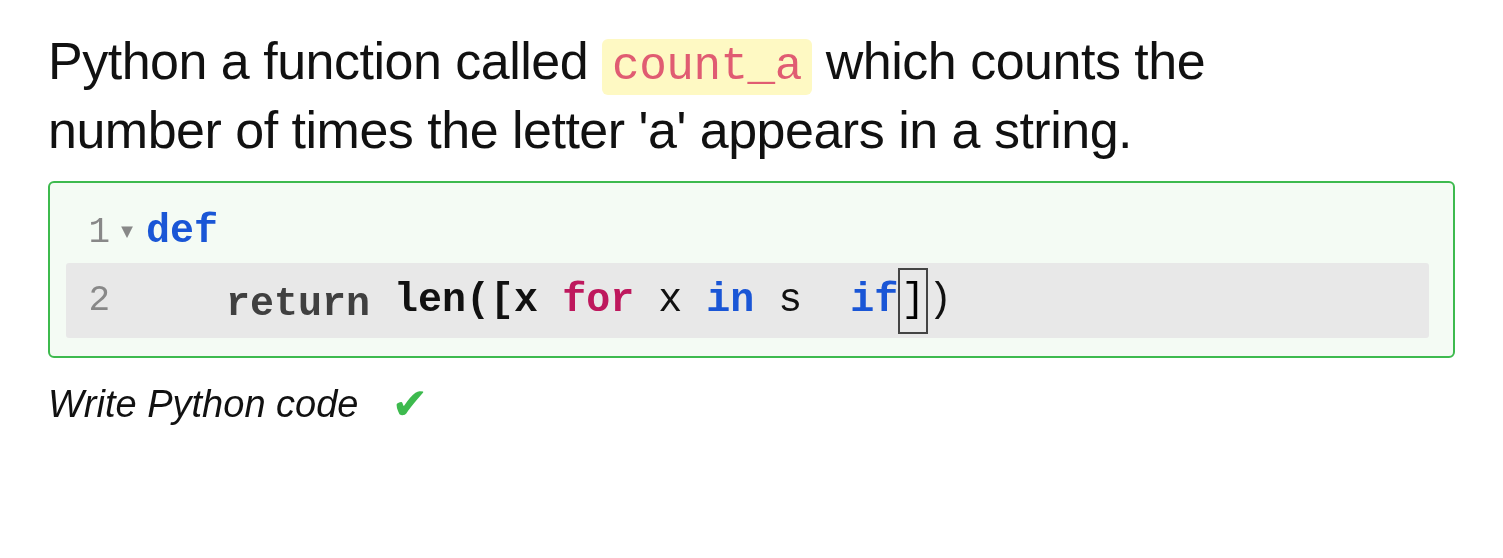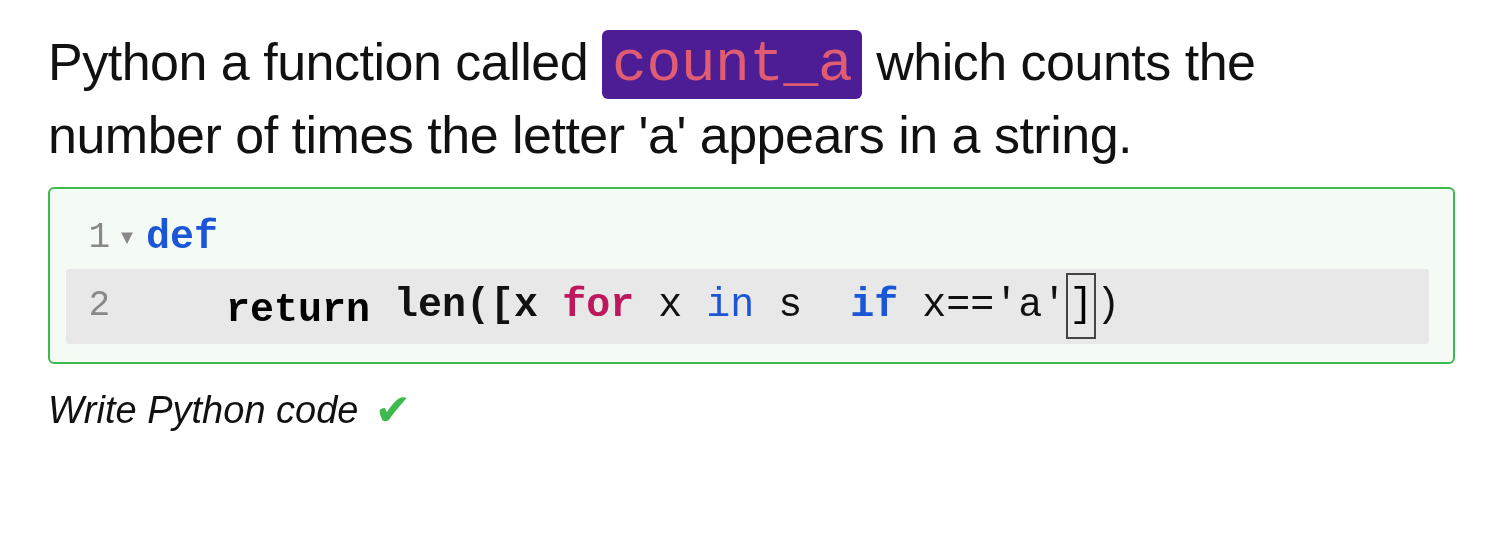--- a/index.html
+++ b/index.html
@@ -30,23 +30,23 @@
     .description {
       font-size: 52px;
       font-weight: 400;
       color: #111111;
       line-height: 1.28;
       letter-spacing: -0.5px;
     }
 
     .code-keyword-inline {
       font-family: 'Courier New', Courier, monospace;
-      font-size: 58px;
+      font-size: 46px;
       color: #e05c72;
-      background-color: #4c1d95;
+      background-color: #fef9c3;
       border-radius: 6px;
       padding: 2px 10px;
       display: inline;
     }
 
     .code-block-wrapper {
       border: 2.5px solid #3dba4e;
       border-radius: 6px;
       background: #f4fbf4;
       padding: 18px 24px 18px 16px;
@@ -90,33 +90,33 @@
       border-radius: 3px;
       padding: 2px 0;
     }
 
     .kw-def {
       color: #1a56d6;
       font-weight: 600;
     }
 
     .kw-return {
-      color: #000000;
+      color: #404040;
       font-weight: 600;
       margin-top: 9px;
     }
 
     .kw-for {
       color: #be185d;
       font-weight: 600;
     }
 
     .kw-in {
       color: #1a56d6;
-      font-weight: 400;
+      font-weight: 700;
     }
 
     .kw-if {
       color: #1a56d6;
       font-weight: 600;
       margin-left: 24px;
     }
 
     .fn-name {
       color: #111111;
@@ -133,21 +133,21 @@
 
     .cursor-box {
       display: inline-block;
       border: 2px solid #444444;
       padding: 0 1px;
     }
 
     .footer-line {
       display: flex;
       align-items: flex-end;
-      gap: 16px;
+      gap: 33px;
       margin-top: 6px;
     }
 
     .footer-text {
       font-size: 38px;
       font-style: italic;
       font-weight: 500;
       color: #111111;
     }
 
@@ -178,21 +178,20 @@
       <span class="line-num">2</span>
       <span class="line-arrow" style="visibility:hidden;">▾</span>
       <span class="line-indent"></span>
       <span class="kw-return">return</span>
       <span class="fn-builtin code-normal">&nbsp;len([x&nbsp;</span>
       <span class="kw-for">for</span>
       <span class="code-normal">&nbsp;x&nbsp;</span>
       <span class="kw-in">in</span>
       <span class="code-normal">&nbsp;s&nbsp;</span>
       <span class="kw-if">if</span>
-      <span class="code-normal">&nbsp;x=='a'</span>
         <span class="cursor-box">]</span>
         <span class="code-normal">)</span>
     </div>
 
   </div>
 
   <div class="footer-line">
     <span class="footer-text">Write Python code</span>
     <span class="checkmark-icon">✔</span>
   </div>

